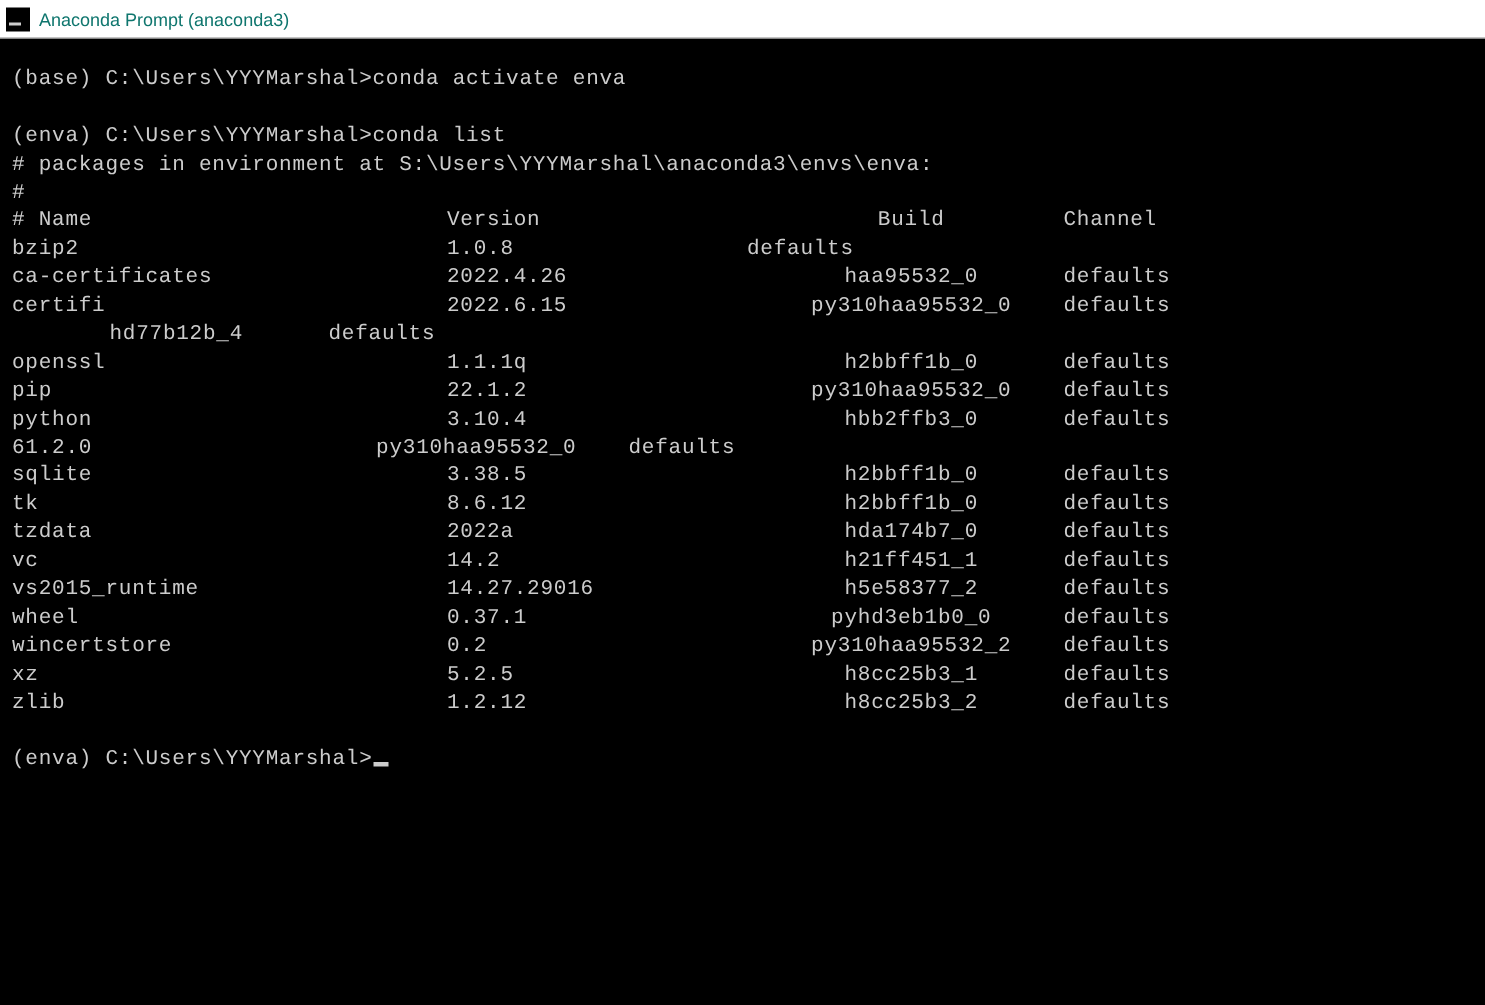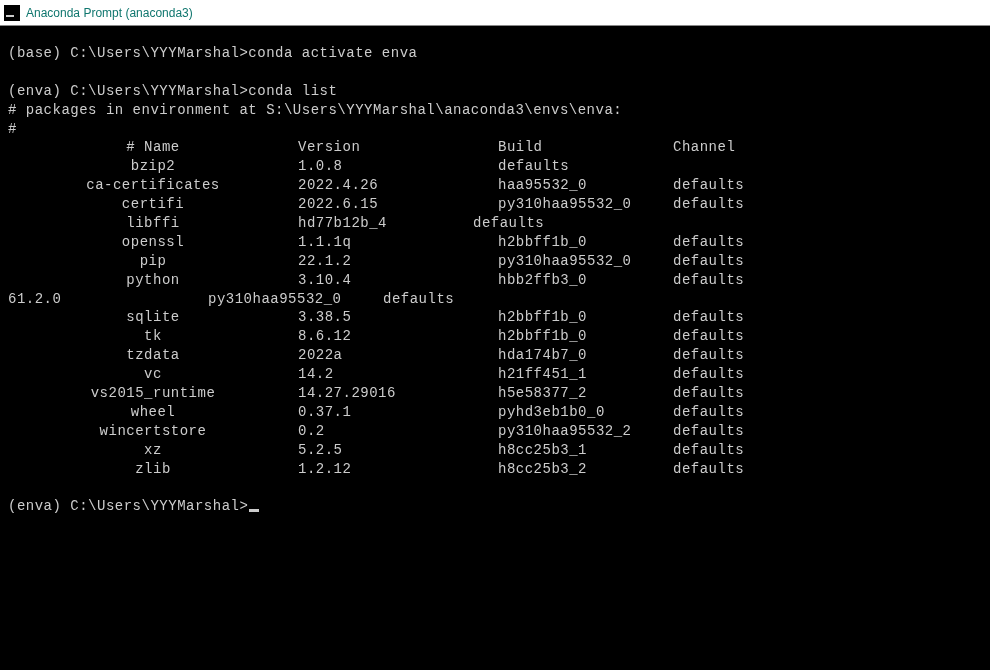--- a/index.html
+++ b/index.html
@@ -43,23 +43,23 @@
     font-size: 14px;
     line-height: 1.35;
     letter-spacing: 0.5px;
     height: calc(670px - 26px);
   }
   .line { white-space: pre; }
   .row {
     display: flex;
     white-space: pre;
   }
-  .col-name   { width: 290px; text-align: center; }
+  .col-name   { width: 290px; }
   .col-version{ width: 200px; }
-  .col-build  { width: 175px; text-align: left; padding-right: 28px; }
+  .col-build  { width: 175px; text-align: center; padding-right: 28px; margin-left: 36px; }
   .col-channel{ }
   .cursor {
     display: inline-block;
     width: 10px;
     height: 3px;
     background: #ccc;
     vertical-align: baseline;
     margin-left: 1px;
     position: relative;
     top: 2px;
@@ -86,21 +86,21 @@
     <span class="col-name"># Name</span>
     <span class="col-version">Version</span>
     <span class="col-build">Build</span>
     <span class="col-channel">Channel</span>
   </div>
 
   <div id="pkg-list">
       <div class="row"><span class="col-name">bzip2</span><span class="col-version">1.0.8</span><span class="col-channel">defaults</span></div>
       <div class="row"><span class="col-name">ca-certificates</span><span class="col-version">2022.4.26</span><span class="col-build">haa95532_0</span><span class="col-channel">defaults</span></div>
       <div class="row"><span class="col-name">certifi</span><span class="col-version">2022.6.15</span><span class="col-build">py310haa95532_0</span><span class="col-channel">defaults</span></div>
-      <div class="row"><span class="col-name">libffi</span><span class="col-build">hd77b12b_4</span><span class="col-channel">defaults</span></div>
+      <div class="row"><span class="col-build">hd77b12b_4</span><span class="col-channel">defaults</span></div>
       <div class="row"><span class="col-name">openssl</span><span class="col-version">1.1.1q</span><span class="col-build">h2bbff1b_0</span><span class="col-channel">defaults</span></div>
       <div class="row"><span class="col-name">pip</span><span class="col-version">22.1.2</span><span class="col-build">py310haa95532_0</span><span class="col-channel">defaults</span></div>
       <div class="row"><span class="col-name">python</span><span class="col-version">3.10.4</span><span class="col-build">hbb2ffb3_0</span><span class="col-channel">defaults</span></div>
       <div class="row"><span class="col-version">61.2.0</span><span class="col-build">py310haa95532_0</span><span class="col-channel">defaults</span></div>
       <div class="row"><span class="col-name">sqlite</span><span class="col-version">3.38.5</span><span class="col-build">h2bbff1b_0</span><span class="col-channel">defaults</span></div>
       <div class="row"><span class="col-name">tk</span><span class="col-version">8.6.12</span><span class="col-build">h2bbff1b_0</span><span class="col-channel">defaults</span></div>
       <div class="row"><span class="col-name">tzdata</span><span class="col-version">2022a</span><span class="col-build">hda174b7_0</span><span class="col-channel">defaults</span></div>
       <div class="row"><span class="col-name">vc</span><span class="col-version">14.2</span><span class="col-build">h21ff451_1</span><span class="col-channel">defaults</span></div>
       <div class="row"><span class="col-name">vs2015_runtime</span><span class="col-version">14.27.29016</span><span class="col-build">h5e58377_2</span><span class="col-channel">defaults</span></div>
       <div class="row"><span class="col-name">wheel</span><span class="col-version">0.37.1</span><span class="col-build">pyhd3eb1b0_0</span><span class="col-channel">defaults</span></div>

